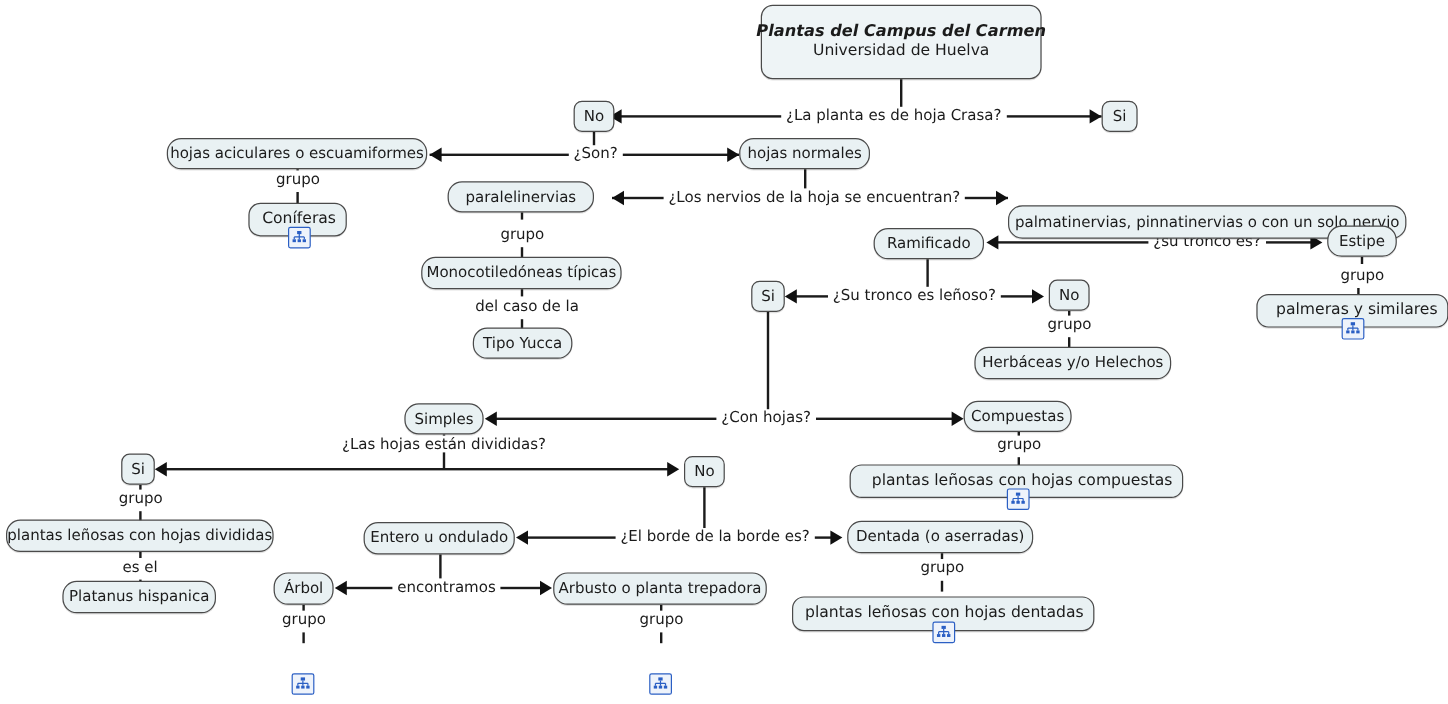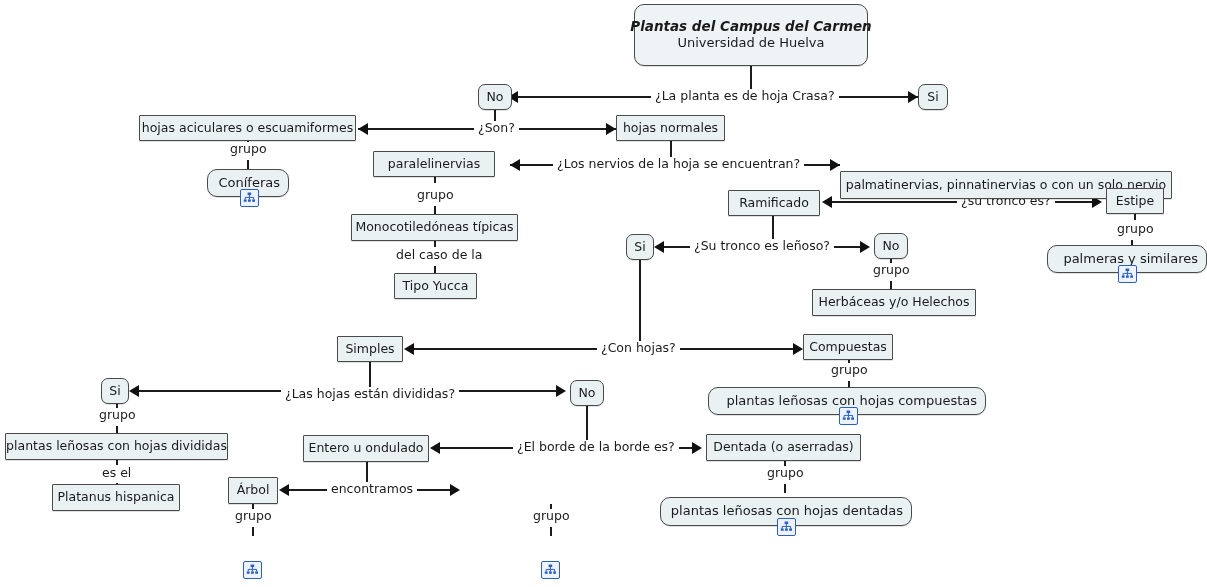--- a/index.html
+++ b/index.html
@@ -5,21 +5,21 @@
   html,body{margin:0;padding:0;background:#ffffff;}
   body{font-family:"DejaVu Sans","Liberation Sans",sans-serif;}
   #canvas{position:relative;width:1207px;height:587px;background:#ffffff;overflow:hidden;}
 
   
   .node{
     position:absolute;
     box-sizing:border-box;
     background:#e9f1f3;
     border:1px solid #4a4a4a;
-    border-radius:1px;
+    border-radius:12px;
     color:#1b1b1b;
     font-size:12.5px;
     line-height:1.15;
     display:flex;
     align-items:center;
     justify-content:center;
     text-align:center;
     padding:2px 8px;
     white-space:nowrap;
     box-shadow:0 1px 0 rgba(0,0,0,.12);
@@ -247,21 +247,21 @@
         <rect x="5.0" y="7.4" width="2.8" height="2.4" fill="#2b5fc4"></rect>
         <rect x="9.2" y="7.4" width="2.8" height="2.4" fill="#2b5fc4"></rect>
       </svg>
   </div>
 
   <div class="ln v" style="left:369px;top:362px;height:28px;"></div>
 
   <div class="ln h" style="left:135px;top:390px;width:427px;"></div>
   <div class="arw l" style="left:129px;top:385px;"></div>
   <div class="arw r" style="left:556px;top:385px;"></div>
-  <div class="lab" style="left:281px;top:387px;">¿Las hojas están divididas?</div>
+  <div class="lab" style="left:281px;top:363px;">¿Las hojas están divididas?</div>
 
   <div class="node small" style="left:101px;top:378px;width:28px;height:26px;">
     <span>Si</span>
   </div>
   <div class="node small" style="left:570px;top:380px;width:34px;height:26px;">
     <span>No</span>
   </div>
 
   <div class="ln v" style="left:116px;top:404px;height:5px;"></div>
   <div class="lab" style="left:95px;top:408px;">grupo</div>
@@ -317,20 +317,23 @@
   <div class="ln v" style="left:366px;top:462px;height:27px;"></div>
 
   <div class="ln h" style="left:285px;top:489px;width:172px;"></div>
   <div class="arw l" style="left:279px;top:484px;"></div>
   <div class="arw r" style="left:450px;top:484px;"></div>
   <div class="lab" style="left:327px;top:482px;">encontramos</div>
 
   <div class="node" style="left:228px;top:477px;width:50px;height:27px;">
     <span>Árbol</span>
   </div>
+  <div class="node" style="left:461px;top:477px;width:178px;height:27px;">
+    <span>Arbusto o planta trepadora</span>
+  </div>
 
   <div class="ln v" style="left:252px;top:504px;height:5px;"></div>
   <div class="lab" style="left:231px;top:509px;">grupo</div>
   <div class="ln v" style="left:252px;top:527px;height:9px;"></div>
 
   <div class="cicon" style="left:243px;top:561px;">
     <svg width="13" height="12" viewBox="0 0 13 12">
         <rect x="4.6" y="0.5" width="3.6" height="2.6" fill="#2b5fc4"></rect>
         <line x1="6.4" y1="3.1" x2="6.4" y2="5.4" stroke="#2b5fc4" stroke-width="1"></line>
         <line x1="2.2" y1="5.4" x2="10.6" y2="5.4" stroke="#2b5fc4" stroke-width="1"></line>

